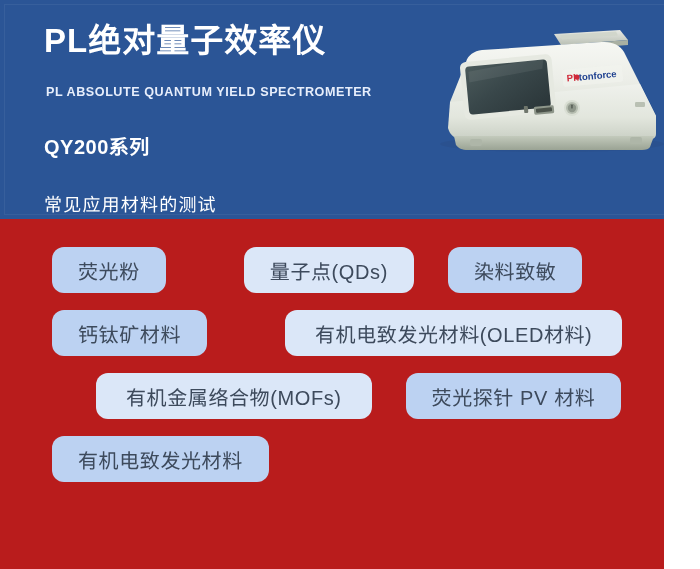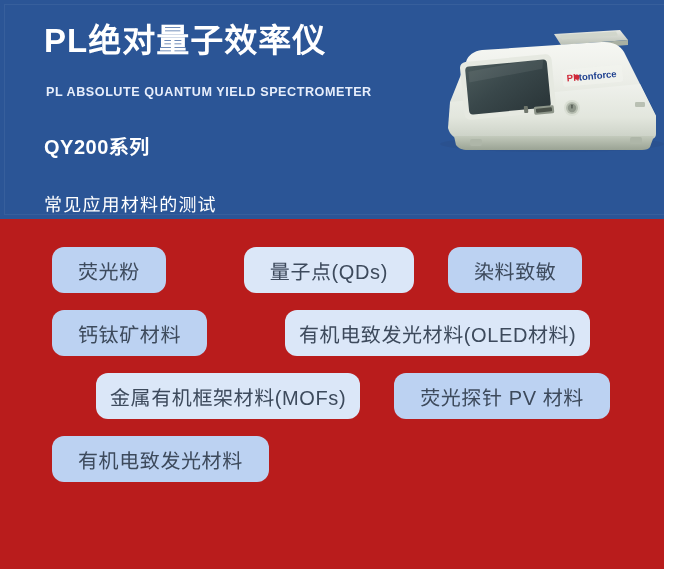--- a/index.html
+++ b/index.html
@@ -127,21 +127,21 @@
     font-weight: normal;
     letter-spacing: 0.6px;
     white-space: nowrap;
     box-sizing: border-box;
   }
   .pill.light {
     background: #dbe7f8;
     margin-left: 44px;
   }
   .pill.wide {
-    padding: 0 14px;
+    padding: 0 30px;
   }
 </style>
 </head>
 <body>
 
 <div id="banner">
 
   <div class="hero">
 
     <div class="hero-text">
@@ -251,21 +251,21 @@
       <span class="pill light">量子点(QDs)</span>
       <span class="pill">染料致敏</span>
     </div>
 
     <div class="tag-row">
       <span class="pill">钙钛矿材料</span>
       <span class="pill light wide">有机电致发光材料(OLED材料)</span>
     </div>
 
     <div class="tag-row">
-      <span class="pill light wide">金属有机框架材料(MOFs)</span>
+      <span class="pill light wide">有机金属络合物(MOFs)</span>
       <span class="pill">荧光探针 PV 材料</span>
     </div>
 
     <div class="tag-row">
       <span class="pill">有机电致发光材料</span>
     </div>
 
   </div>
 </div>
 

